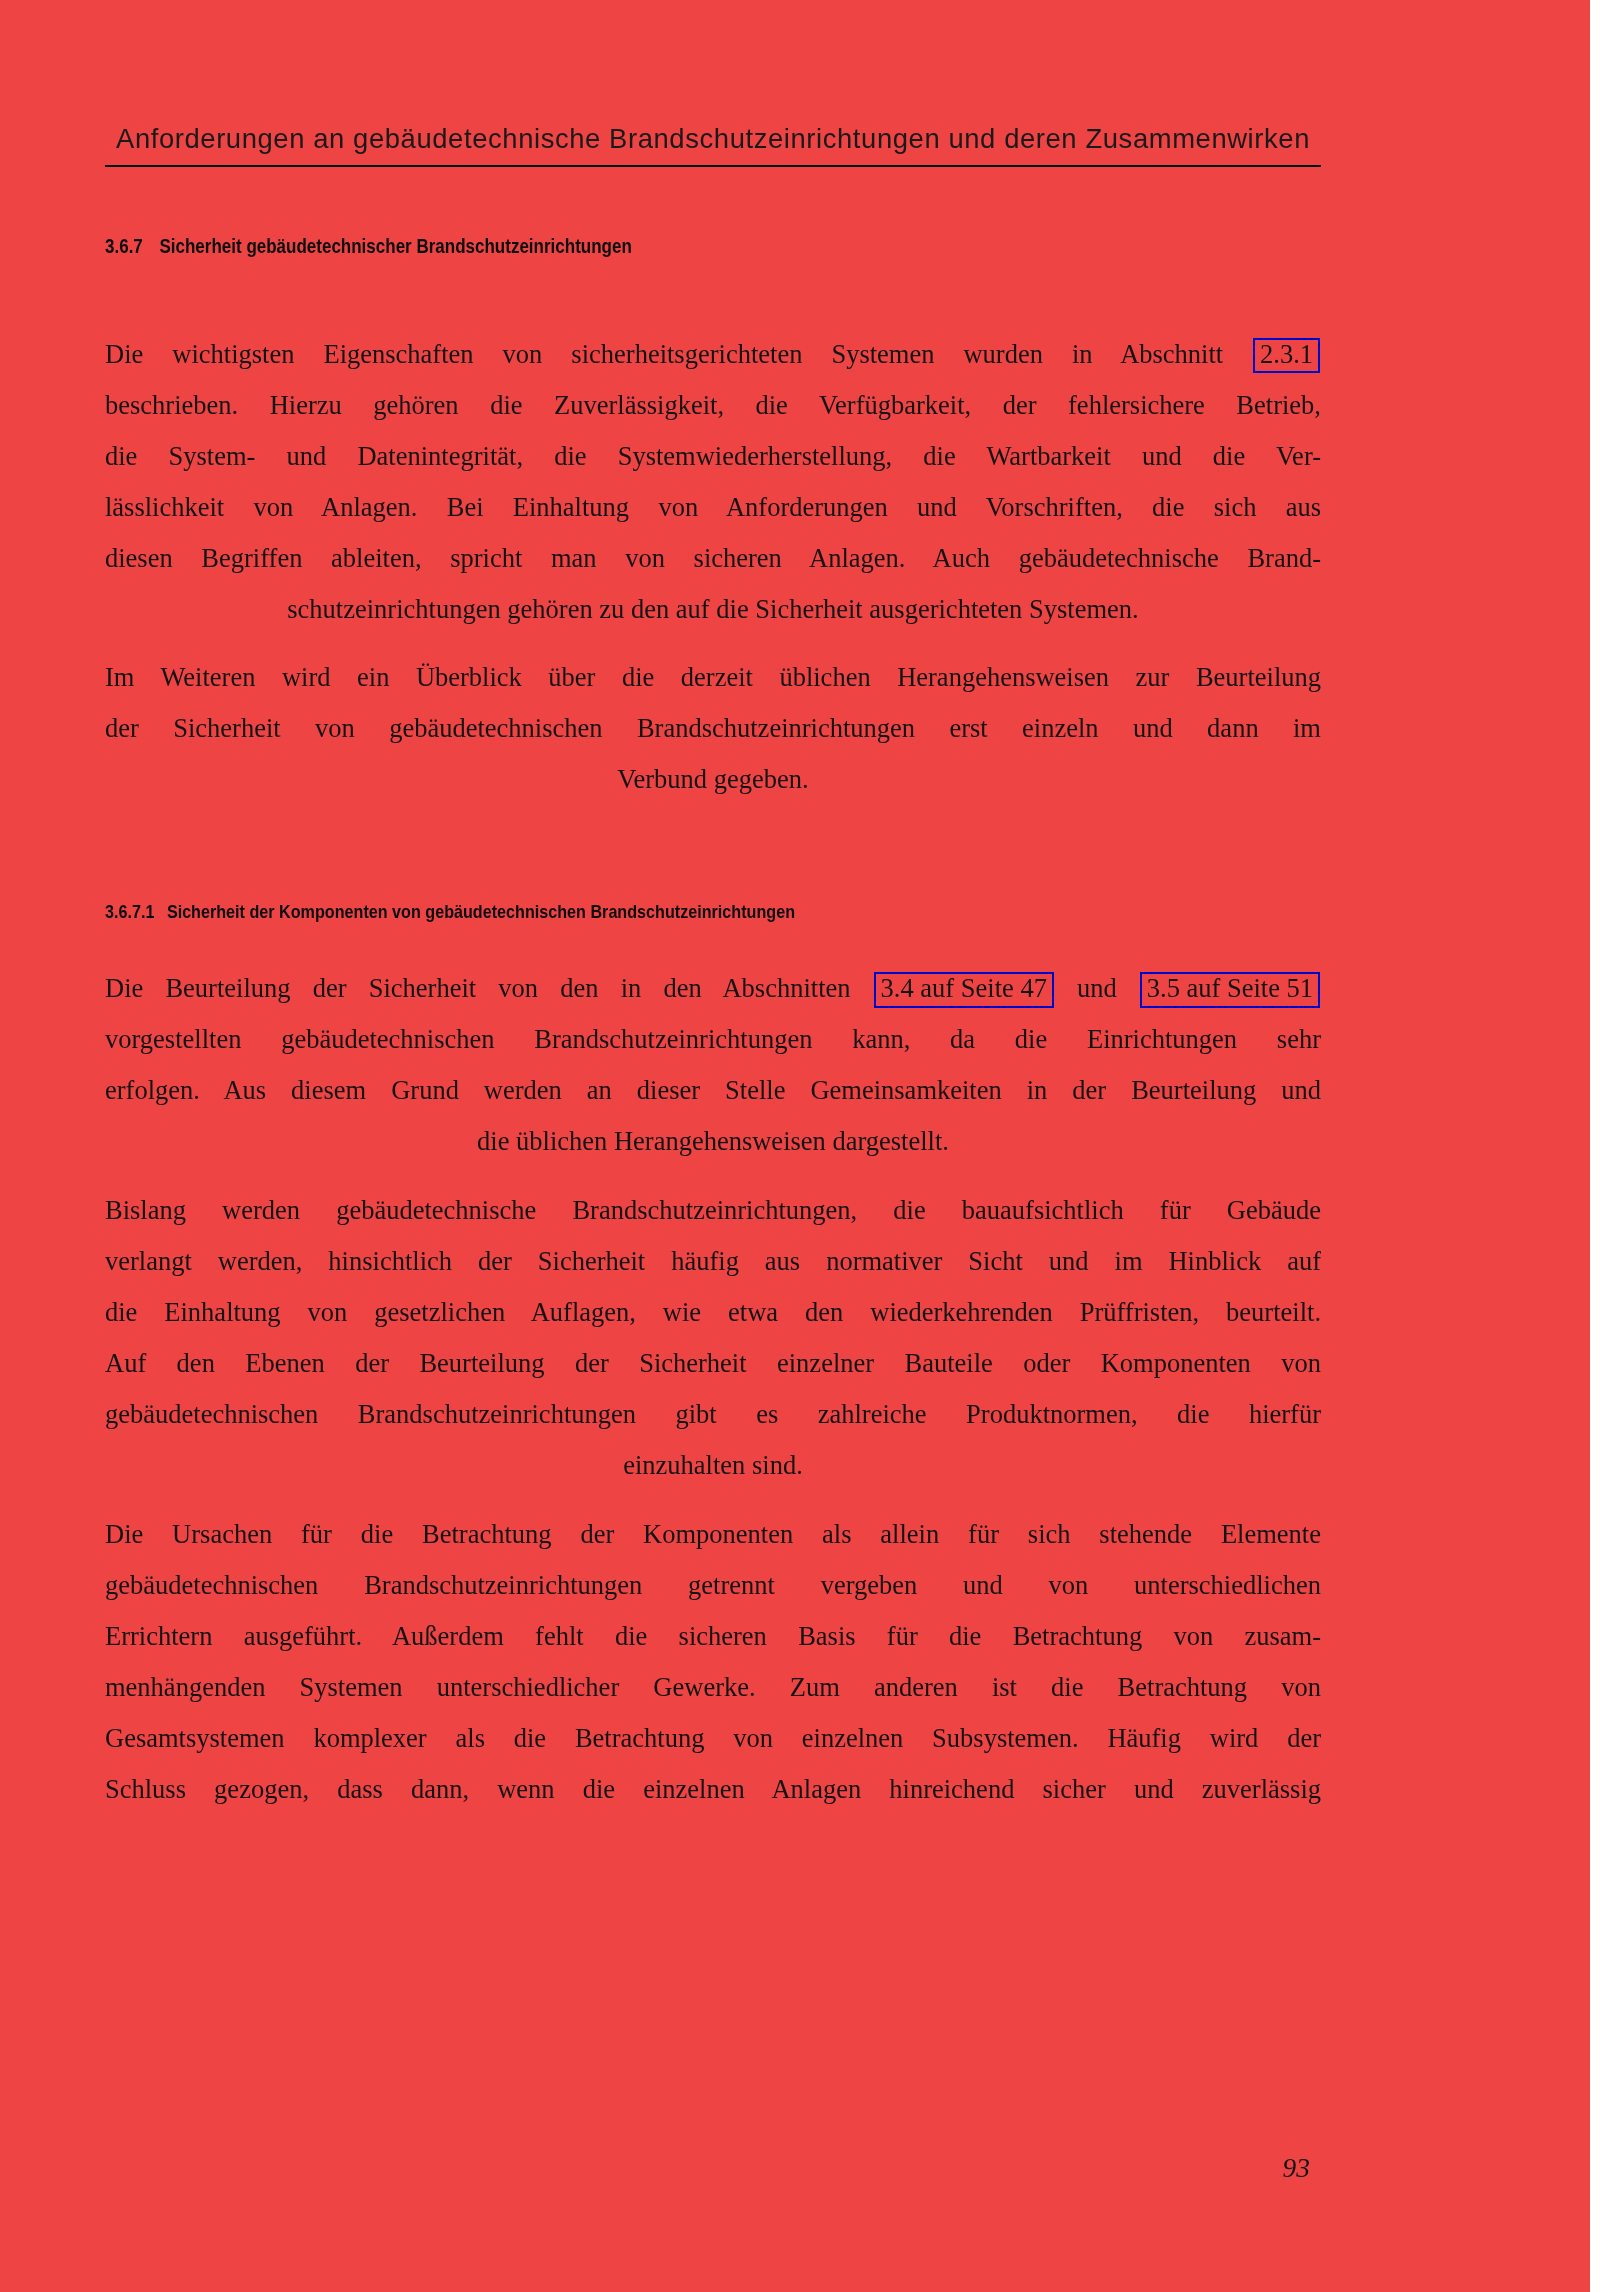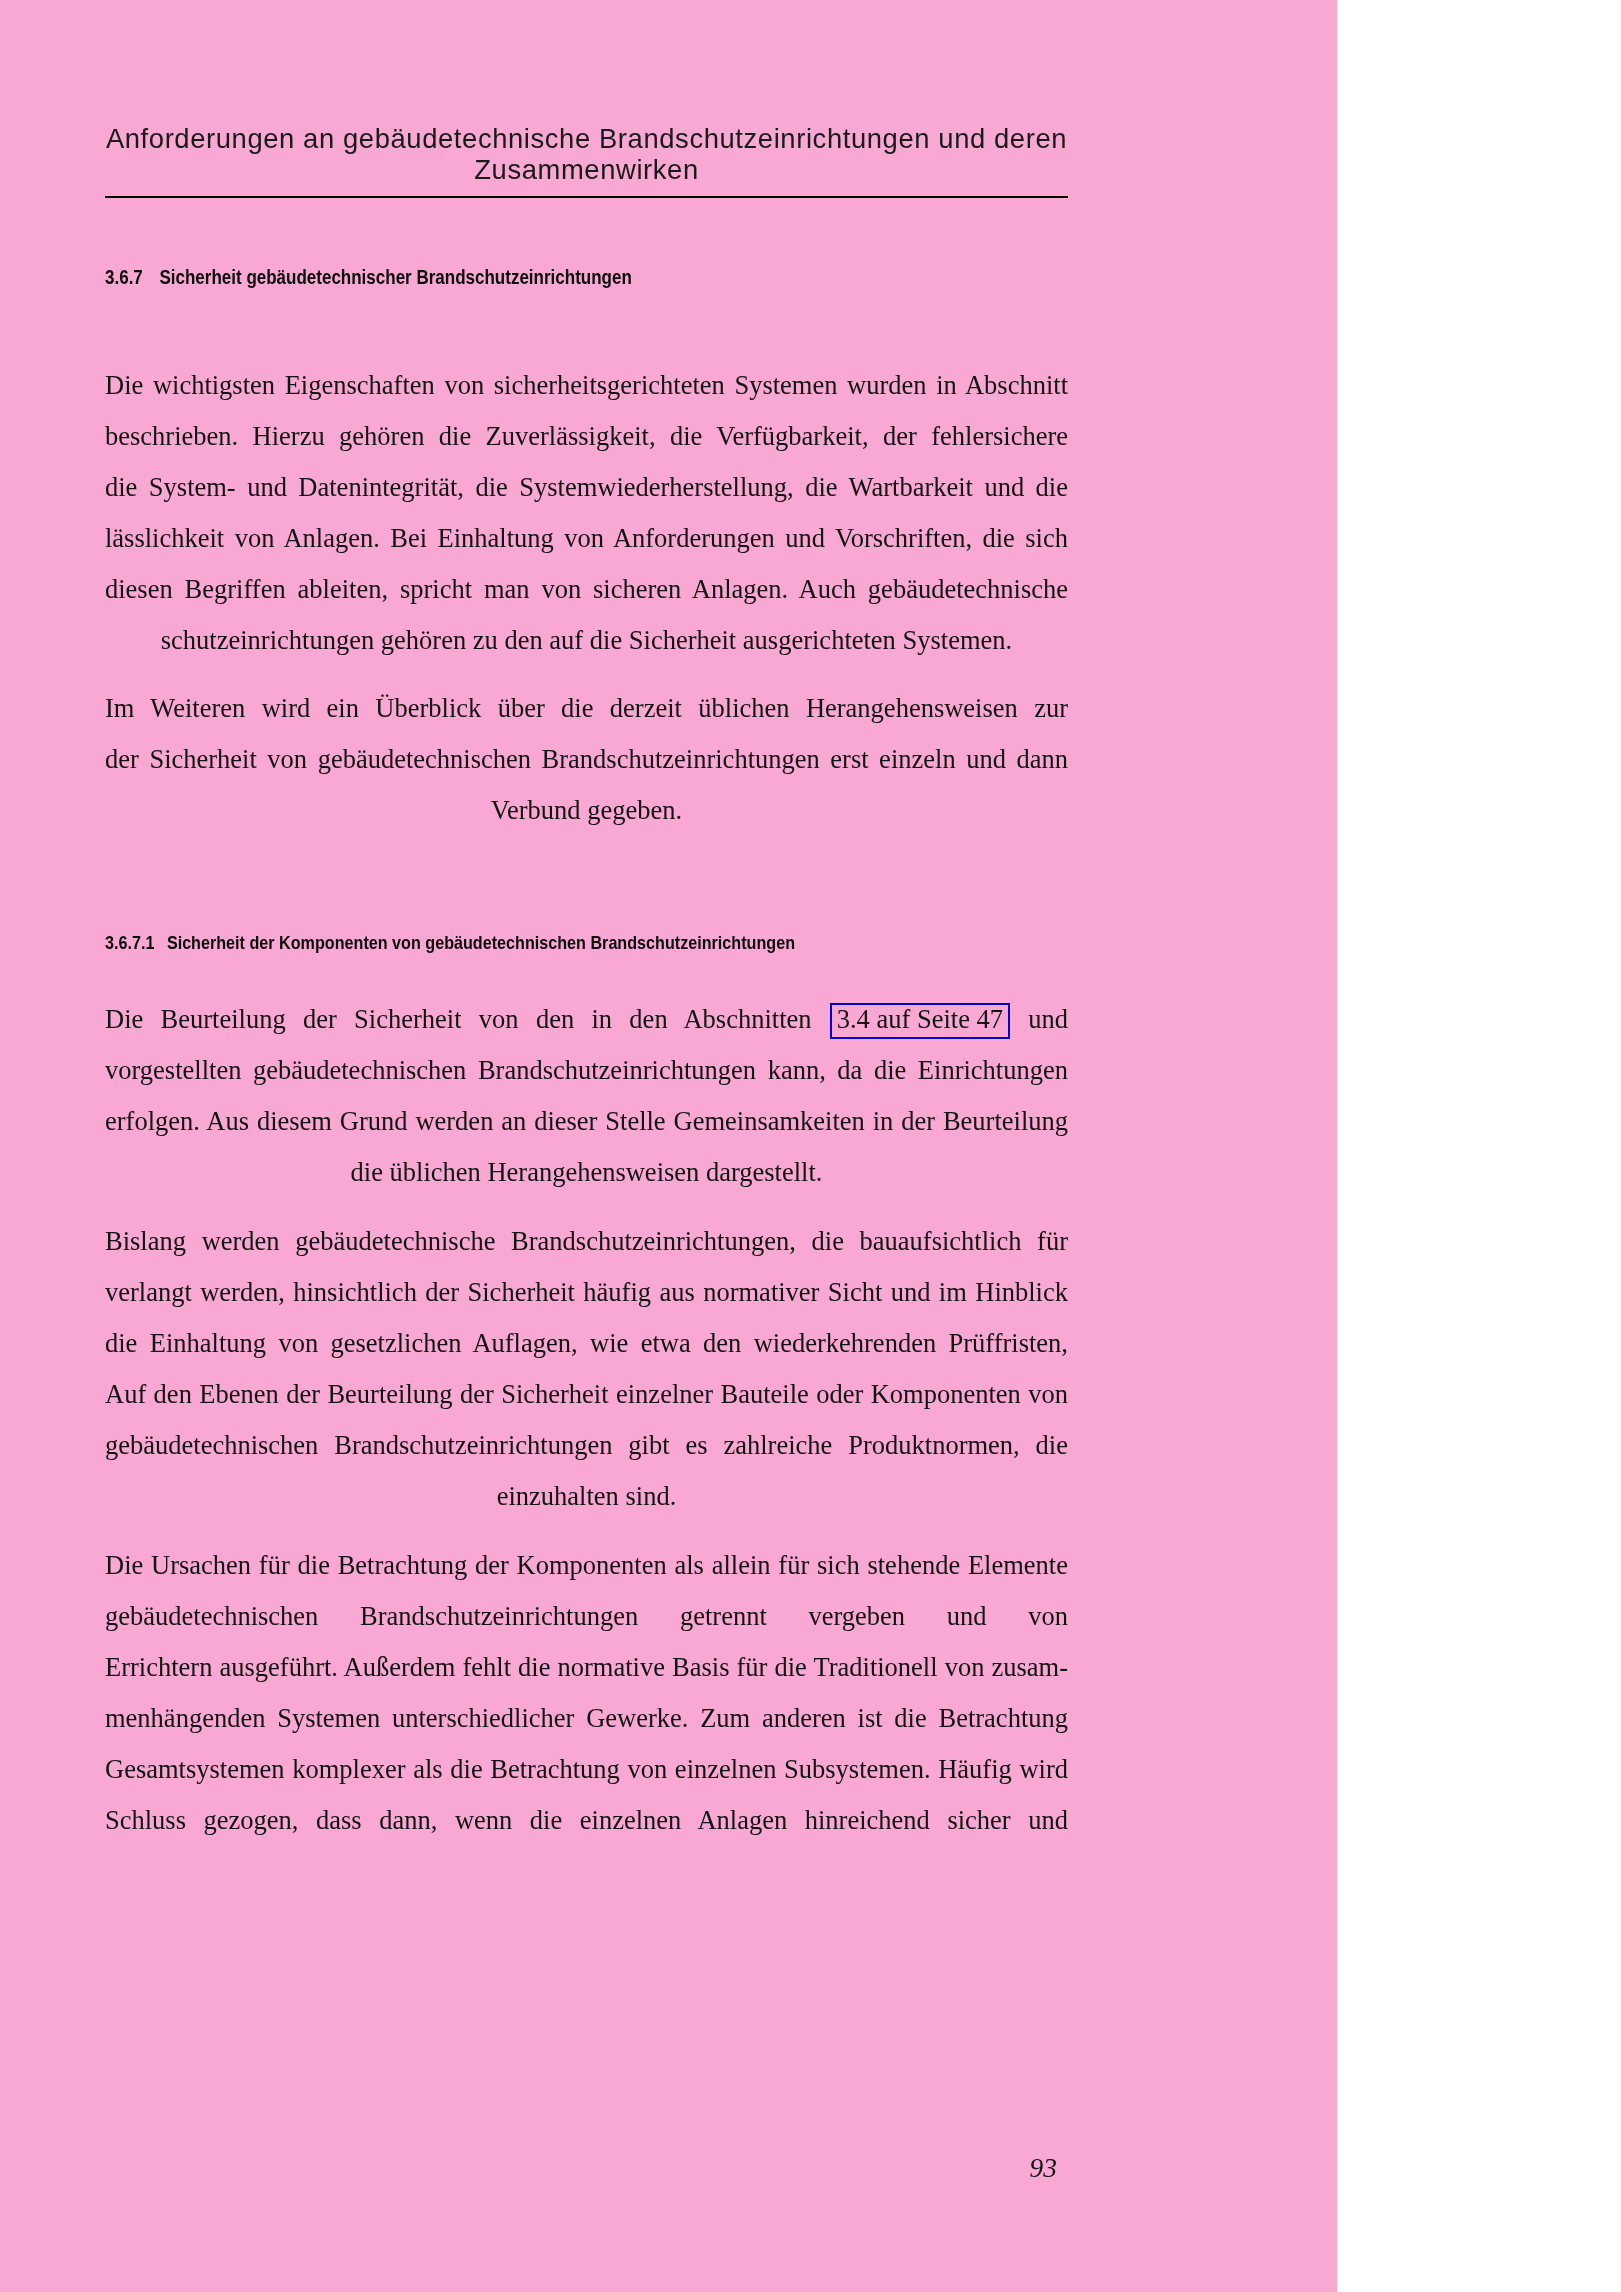--- a/index.html
+++ b/index.html
@@ -2,23 +2,23 @@
 <html lang="de" style="--link-border: #0000cc;"><head>
 <meta charset="utf-8">
 <style>
   html, body {
     margin: 0;
     padding: 0;
     background: #ffffff;
   }
   .page {
     position: relative;
-    width: 1337px;
+    width: 1590px;
     height: 2293px;
-    background: #f9a8d4;
+    background: #ef4444;
     box-sizing: border-box;
     padding: 123px 269px 0 105px;
     overflow: hidden;
     color: #141414;
   }
 
   
   .running-header {
     font-family: "Liberation Sans", sans-serif;
     font-size: 27.4px;
@@ -150,21 +150,21 @@
         <div class="pline">Bislang werden gebäudetechnische Brandschutzeinrichtungen, die bauaufsichtlich für Gebäude</div>
         <div class="pline">verlangt werden, hinsichtlich der Sicherheit häufig aus normativer Sicht und im Hinblick auf</div>
         <div class="pline">die Einhaltung von gesetzlichen Auflagen, wie etwa den wiederkehrenden Prüffristen, beurteilt.</div>
         <div class="pline">Auf den Ebenen der Beurteilung der Sicherheit einzelner Bauteile oder Komponenten von</div>
         <div class="pline">gebäudetechnischen Brandschutzeinrichtungen gibt es zahlreiche Produktnormen, die hierfür</div>
         <div class="pline pline--last">einzuhalten sind.</div>
       </div>
       <div class="paragraph">
         <div class="pline">Die Ursachen für die Betrachtung der Komponenten als allein für sich stehende Elemente</div>
         <div class="pline">gebäudetechnischen Brandschutzeinrichtungen getrennt vergeben und von unterschiedlichen</div>
-        <div class="pline">Errichtern ausgeführt. Außerdem fehlt die normative Basis für die Traditionell von zusam-</div>
+        <div class="pline">Errichtern ausgeführt. Außerdem fehlt die sicheren Basis für die Betrachtung von zusam-</div>
         <div class="pline">menhängenden Systemen unterschiedlicher Gewerke. Zum anderen ist die Betrachtung von</div>
         <div class="pline">Gesamtsystemen komplexer als die Betrachtung von einzelnen Subsystemen. Häufig wird der</div>
         <div class="pline">Schluss gezogen, dass dann, wenn die einzelnen Anlagen hinreichend sicher und zuverlässig</div>
       </div>
     </div>
 
   <div class="page-number">93</div>
 
 </div>
 

